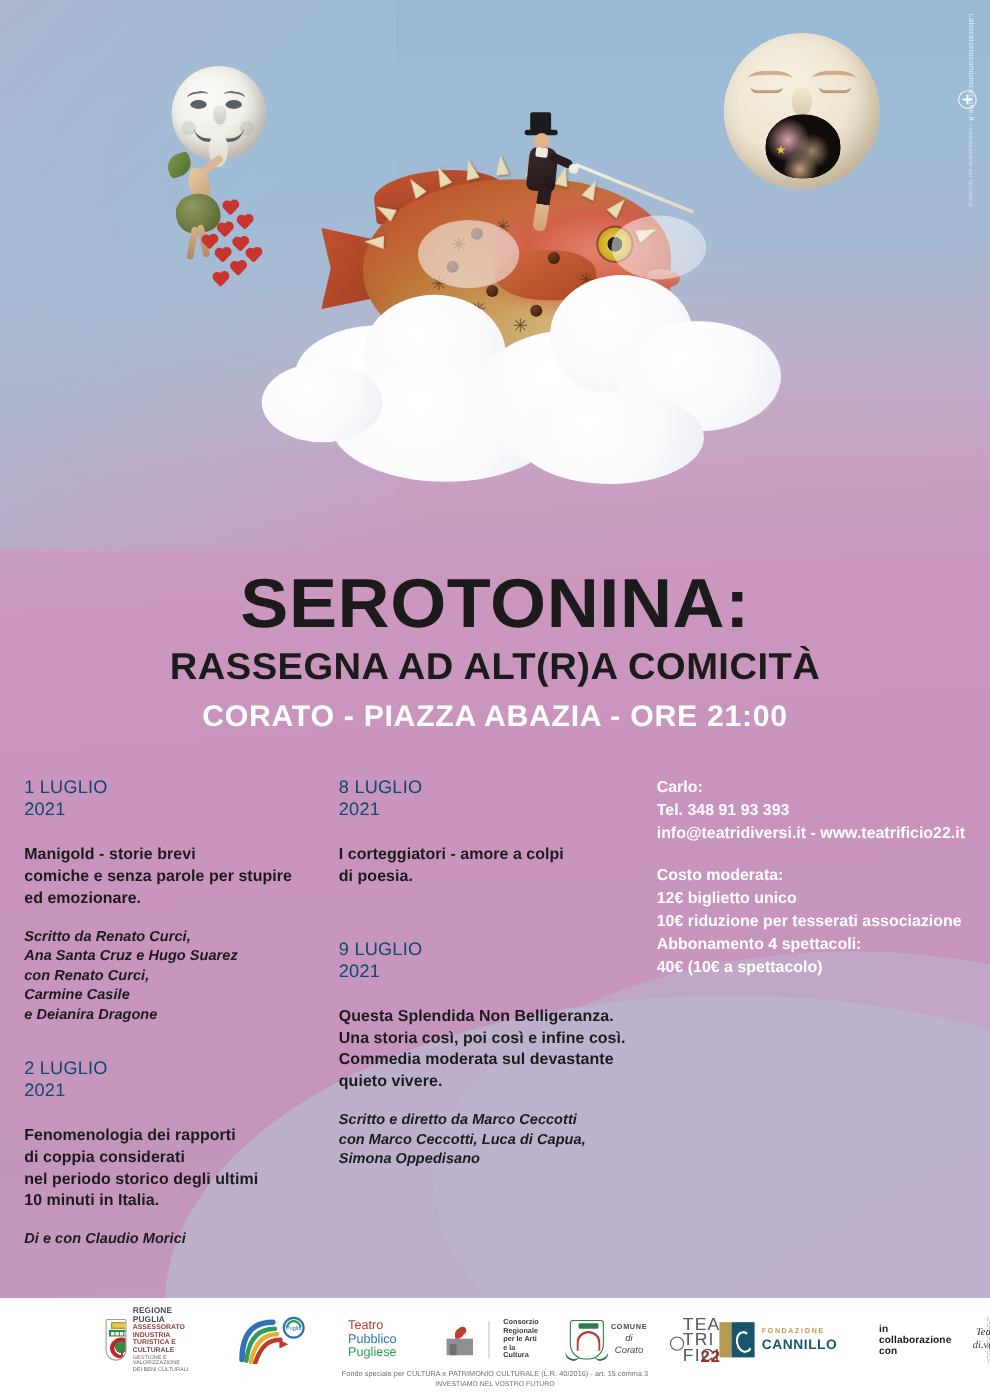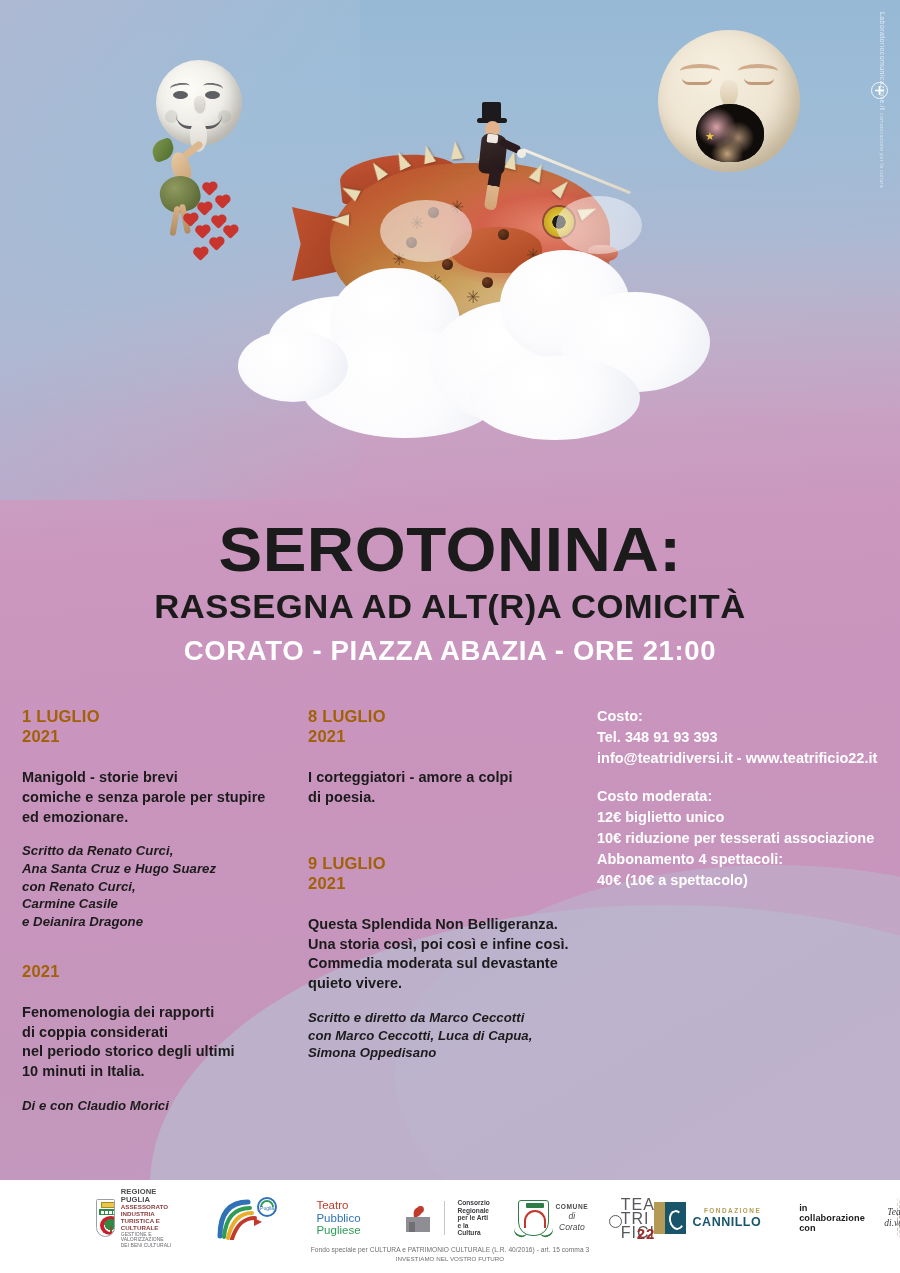--- a/index.html
+++ b/index.html
@@ -339,21 +339,21 @@
   }
 
   
   .cols { position: absolute; left: 0; top: 706px; width: 900px; height: 440px; }
   .col { position: absolute; top: 0; }
   .col-1 { left: 22px; width: 270px; }
   .col-2 { left: 308px; width: 272px; }
   .col-3 { left: 597px; width: 290px; }
 
   .ev-date {
-    color: #a16207; font-weight: 700; font-size: 16.5px;
+    color: #0c4a6e; font-weight: 400; font-size: 16.5px;
     line-height: 1.22; letter-spacing: .2px;
   }
   .ev-title {
     color: #1c1b1b; font-weight: 700; font-size: 14.5px;
     line-height: 1.36; letter-spacing: .05px;
   }
   .ev-credits {
     color: #1c1b1b; font-weight: 700; font-style: italic;
     font-size: 13.2px; line-height: 1.34; letter-spacing: .05px;
   }
@@ -483,21 +483,21 @@
   .fc-mark .gold { width: 11px; height: 32px; background: #b59a55; }
   .fc-mark .teal {
     width: 21px; height: 32px; background: #18556b; position: relative;
   }
   .fc-mark .teal::after {
     content: ""; position: absolute; left: 4px; top: 8px;
     width: 11px; height: 16px; border: 2.6px solid #ffffff;
     border-right-color: transparent; border-radius: 50%;
     transform: rotate(-12deg);
   }
-  .fc-text { line-height: 1.12; text-align: right; }
+  .fc-text { line-height: 1.12; }
   .fc-text .a { font-size: 6.4px; letter-spacing: 1.5px; color: #b59a55; font-weight: 700; }
   .fc-text .b { font-size: 12.5px; letter-spacing: .5px; color: #18556b; font-weight: 700; }
 
   .collab {
     margin-left: 26px; font-size: 9.2px; font-weight: 700; color: #1c1b1b;
     letter-spacing: .1px;
   }
 
   
   .lg-tdv { margin-left: 20px; position: relative; width: 56px; height: 44px; font-style: italic; }
@@ -666,20 +666,21 @@
 ed emozionare.</div>
         <div class="gap-b"></div>
         <div class="ev-credits" style="white-space:pre-line">Scritto da  Renato Curci,
 Ana Santa Cruz e Hugo Suarez
 con Renato Curci,
 Carmine Casile
 e Deianira Dragone</div>
       </div>
       <div class="gap-c"></div>
       <div>
+        <div class="ev-date">2 LUGLIO</div>
         <div class="ev-date">2021</div>
         <div class="gap-a"></div>
         <div class="ev-title" style="white-space:pre-line">Fenomenologia dei rapporti
 di coppia considerati
 nel periodo storico degli ultimi
 10 minuti in Italia.</div>
         <div class="gap-b"></div>
         <div class="ev-credits" style="white-space:pre-line">Di e con Claudio Morici</div>
       </div>
     </div>
@@ -703,21 +704,21 @@
 Commedia moderata sul devastante
 quieto vivere.</div>
         <div class="gap-b"></div>
         <div class="ev-credits" style="white-space:pre-line">Scritto e diretto da Marco Ceccotti
 con Marco Ceccotti, Luca di Capua,
 Simona Oppedisano</div>
       </div>
     </div>
 
     <div class="col col-3">
-      <div class="info-head">Costo:</div>
+      <div class="info-head">Carlo:</div>
       <div class="info-line">Tel. 348 91 93 393</div>
       <div class="info-line">info@teatridiversi.it  -  www.teatrificio22.it</div>
       <div class="info-gap"></div>
       <div class="info-head">Costo moderata:</div>
       <div class="info-line">12€ biglietto unico</div>
       <div class="info-line">10€ riduzione per tesserati associazione</div>
       <div class="info-line">Abbonamento 4 spettacoli:</div>
       <div class="info-line">40€ (10€ a spettacolo)</div>
     </div>
   </div>

